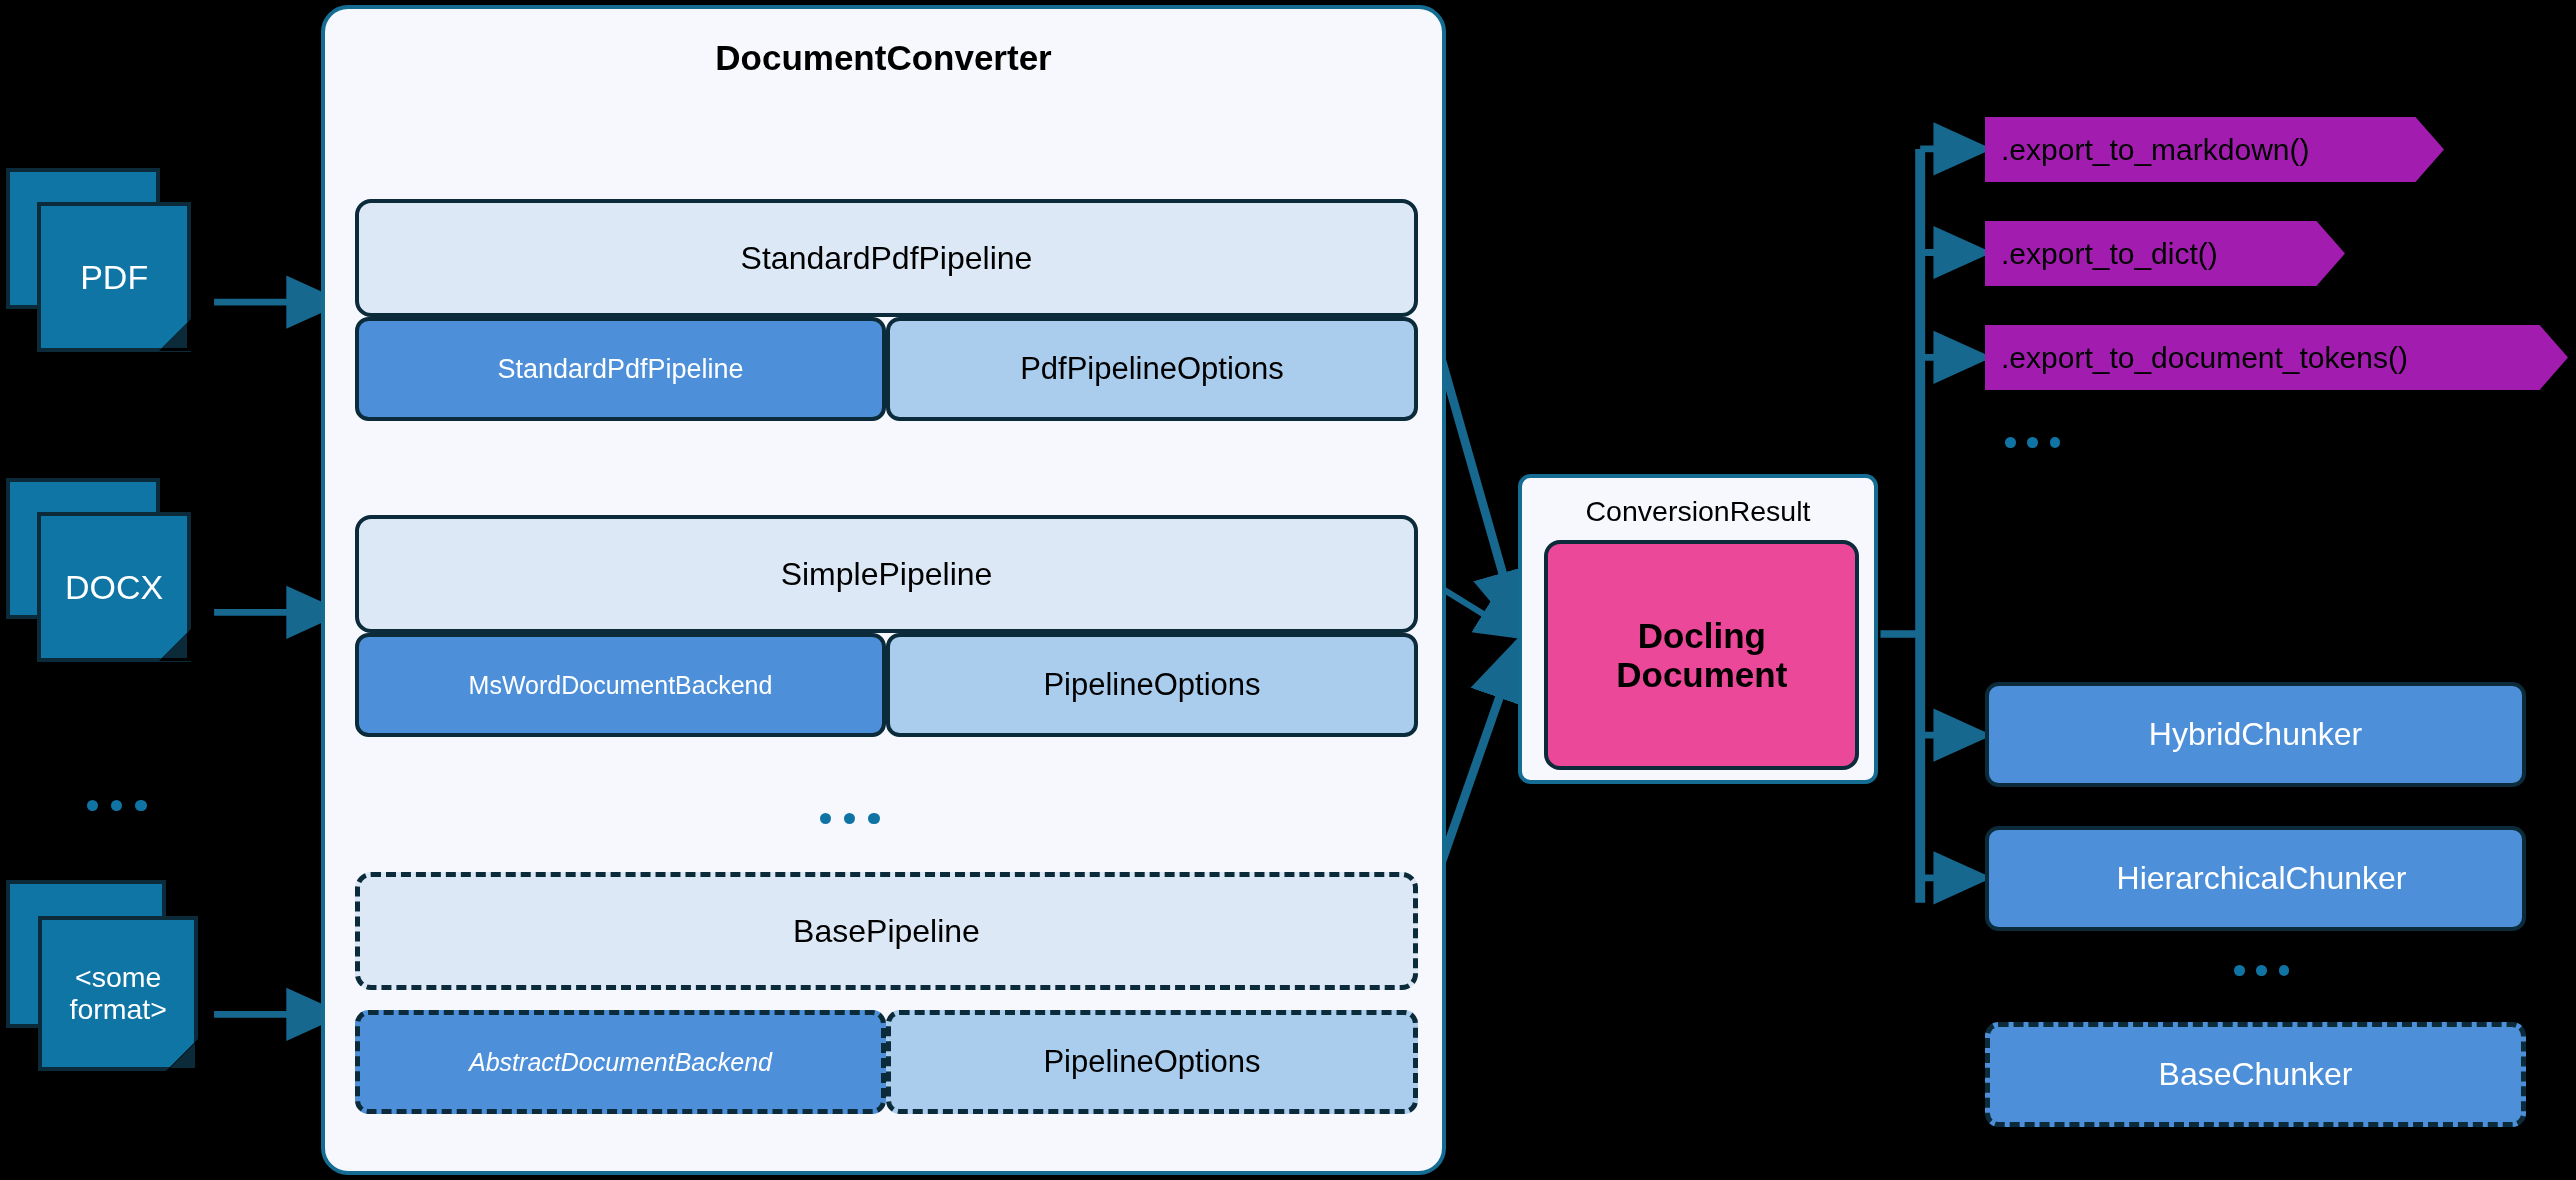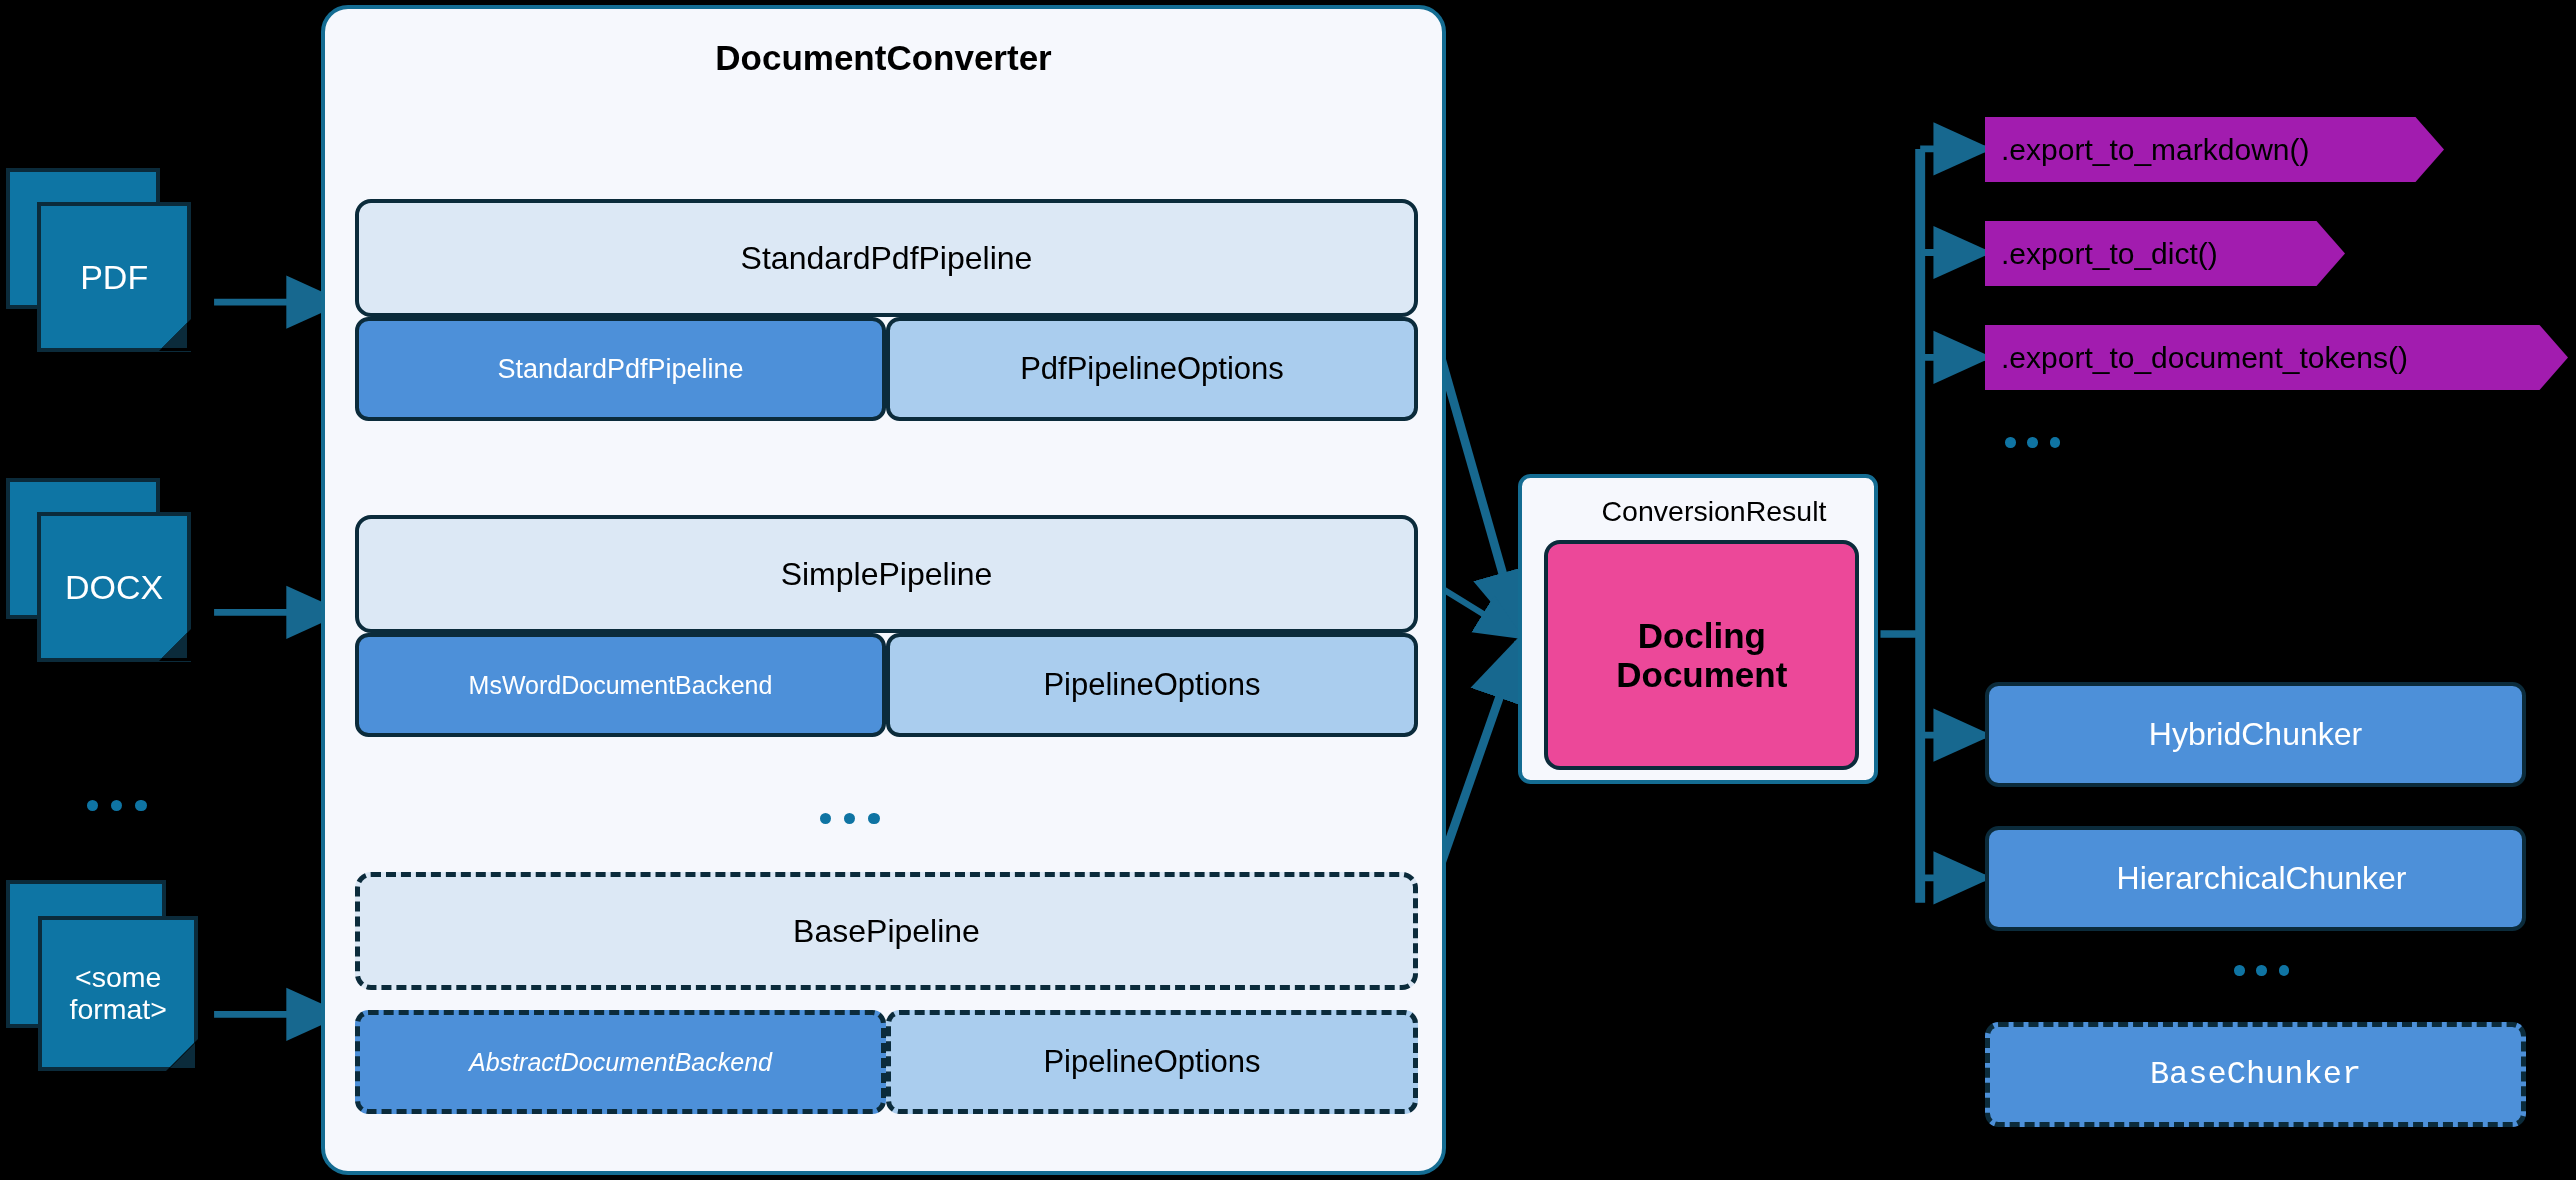--- a/index.html
+++ b/index.html
@@ -96,21 +96,20 @@
     position:absolute;
     background:#f6f8fd;
     border:4.3px solid #146c92;
     border-radius:12.4px;
     box-sizing:border-box;
   }
   #convresult-label{
     position:absolute;
     width:100%;text-align:center;
     color:#000000;
-    margin-left:16px;
   }
   #docling-doc{
     position:absolute;
     background:#ec4899;
     border:4.3px solid #0b2b3b;
     border-radius:16px;
     box-sizing:border-box;
     display:flex;align-items:center;justify-content:center;
     text-align:center;
     font-weight:bold;
@@ -267,16 +266,16 @@
 
   <div class="chunker" style="left:1985px;top:682px;width:541px;height:105px;font-size:32px;">HybridChunker</div>
   <div class="chunker" style="left:1985px;top:826px;width:541px;height:105px;font-size:32px;padding-left:12px;">HierarchicalChunker</div>
 
   <div class="dots" style="left:2234px;top:965px;gap:11.8px;">
     <i style="width:10.5px;height:10.5px;"></i>
       <i style="width:10.5px;height:10.5px;"></i>
       <i style="width:10.5px;height:10.5px;"></i>
   </div>
 
-  <div class="chunker dashed" style="left:1985px;top:1022px;width:541px;height:105px;font-size:32px;font-family:Liberation Mono, monospace;">BaseChunker</div>
+  <div class="chunker dashed" style="left:1985px;top:1022px;width:541px;height:105px;font-size:32px;">BaseChunker</div>
 
 </div>
 
 
 </body></html>

